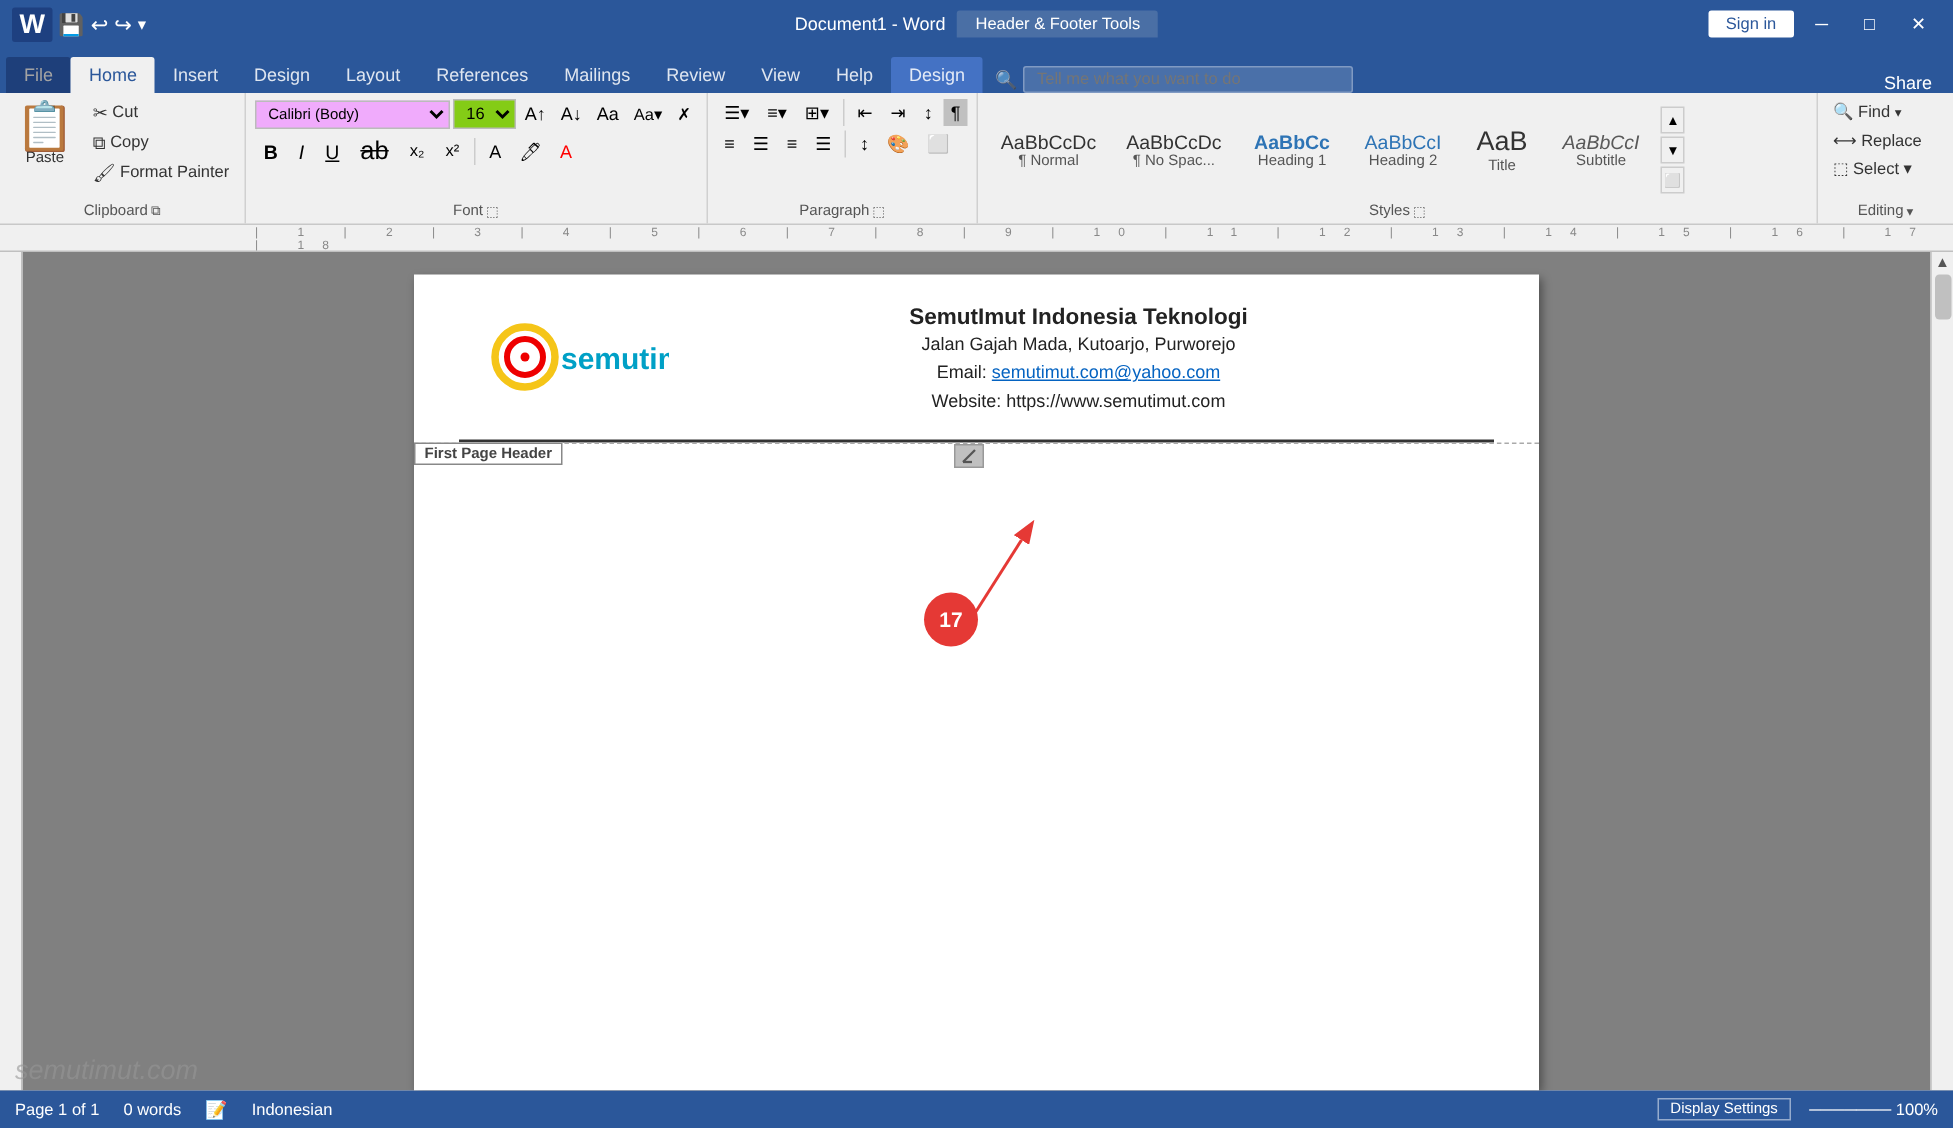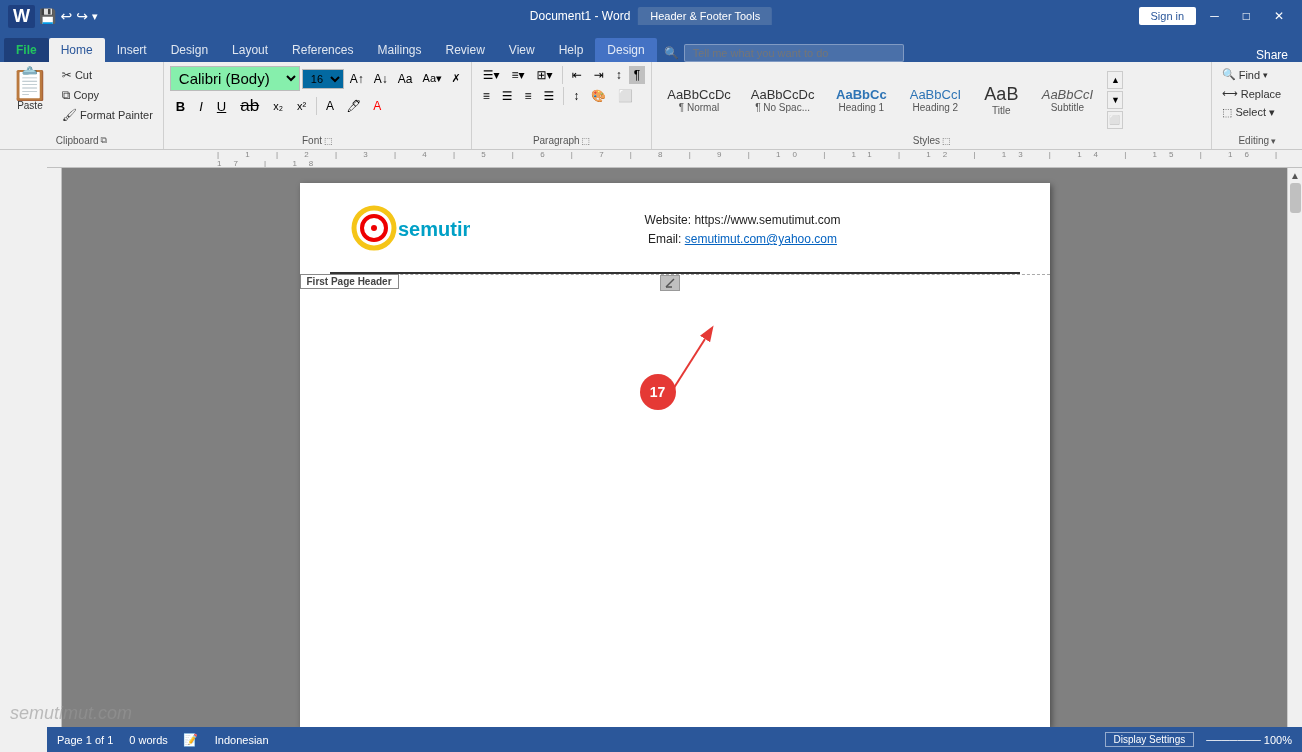--- a/index.html
+++ b/index.html
@@ -144,21 +144,21 @@
     </div>
     <div class="top-bar-right">
       <button style="background:white;color:#2b579a;border:none;padding:3px 12px;font-size:11px;cursor:pointer;border-radius:2px;">Sign in</button>
       <button style="background:none;border:none;color:white;font-size:12px;cursor:pointer;padding:0 10px;">─</button>
       <button style="background:none;border:none;color:white;font-size:12px;cursor:pointer;padding:0 10px;">□</button>
       <button style="background:none;border:none;color:white;font-size:12px;cursor:pointer;padding:0 10px;">✕</button>
     </div>
   </div>
 
   <div class="tabs-row">
-    <div style="padding:5px 12px;font-size:12px;color:#22c55e;background:#1e3f7a;cursor:pointer;border-radius:2px 2px 0 0;font-weight:bold;">File</div>
+    <div style="padding:5px 12px;font-size:12px;color:#a3a3a3;background:#1e3f7a;cursor:pointer;border-radius:2px 2px 0 0;">File</div>
     <div style="padding:5px 12px;font-size:12px;color:#2b579a;background:#f0f0f0;cursor:pointer;border-radius:2px 2px 0 0;font-weight:500;">Home</div>
     <div style="padding:5px 12px;font-size:12px;color:rgba(255,255,255,0.85);cursor:pointer;">Insert</div>
     <div style="padding:5px 12px;font-size:12px;color:rgba(255,255,255,0.85);cursor:pointer;">Design</div>
     <div style="padding:5px 12px;font-size:12px;color:rgba(255,255,255,0.85);cursor:pointer;">Layout</div>
     <div style="padding:5px 12px;font-size:12px;color:rgba(255,255,255,0.85);cursor:pointer;">References</div>
     <div style="padding:5px 12px;font-size:12px;color:rgba(255,255,255,0.85);cursor:pointer;">Mailings</div>
     <div style="padding:5px 12px;font-size:12px;color:rgba(255,255,255,0.85);cursor:pointer;margin-top:32px;">Review</div>
     <div style="padding:5px 12px;font-size:12px;color:rgba(255,255,255,0.85);cursor:pointer;">View</div>
     <div style="padding:5px 12px;font-size:12px;color:rgba(255,255,255,0.85);cursor:pointer;">Help</div>
     <div style="padding:5px 12px;font-size:12px;color:rgba(255,255,255,0.85);background:#4472c4;cursor:pointer;border-radius:2px 2px 0 0;">Design</div>
@@ -197,24 +197,24 @@
       </div>
       <div class="rg-footer">
         <span>Clipboard</span>
         <span style="font-size:9px;cursor:pointer;">⧉</span>
       </div>
     </div>
 
     <div class="rg" style="min-width:200px;">
       <div class="rg-body" style="flex-direction:column;gap:3px;">
         <div style="display:flex;align-items:center;gap:2px;">
-          <select style="border:1px solid #bbb;padding:2px 4px;font-size:15px;width:130px;background:#86efac;">
+          <select style="border:1px solid #bbb;padding:2px 4px;font-size:10px;width:130px;background:#f0abfc;">
             <option>Calibri (Body)</option>
           </select>
-          <select style="border:1px solid #bbb;padding:2px 4px;font-size:11px;width:42px;background:#0369a1;">
+          <select style="border:1px solid #bbb;padding:2px 4px;font-size:11px;width:42px;background:#84cc16;">
             <option>16</option>
           </select>
           <button style="background:none;border:1px solid transparent;padding:1px 3px;cursor:pointer;font-size:12px;">A↑</button>
           <button style="background:none;border:1px solid transparent;padding:1px 3px;cursor:pointer;font-size:12px;">A↓</button>
           <button style="background:none;border:1px solid transparent;padding:1px 3px;cursor:pointer;font-size:12px;">Aa</button>
           <button style="background:none;border:1px solid transparent;padding:1px 3px;cursor:pointer;font-size:11px;">Aa▾</button>
           <button style="background:none;border:1px solid transparent;padding:1px 3px;cursor:pointer;font-size:11px;">✗</button>
         </div>
         <div style="display:flex;align-items:center;gap:2px;">
           <button style="font-weight:bold;background:none;border:1px solid transparent;padding:1px 5px;cursor:pointer;font-size:13px;border-radius:2px;">B</button>
@@ -318,21 +318,21 @@
           <span style="font-size:11px;">Select ▾</span>
         </div>
       </div>
       <div class="rg-footer">
         <span>Editing</span>
         <span style="font-size:9px;cursor:pointer;">▾</span>
       </div>
     </div>
   </div>
 
-  <div style="display:flex;flex-direction:column;flex:1;overflow:hidden;margin-left:47px;">
+  <div style="display:flex;flex-direction:column;flex:1;overflow:hidden;">
 
     <div style="background:#f0f0f0;height:18px;border-bottom:1px solid #c0c0c0;display:flex;align-items:center;padding-left:170px;font-size:8px;color:#888;overflow:hidden;">
       <span style="letter-spacing:12px;user-select:none;">|  1  |  2  |  3  |  4  |  5  |  6  |  7  |  8  |  9  |  10  |  11  |  12  |  13  |  14  |  15  |  16  |  17  |  18</span>
     </div>
 
     <div class="doc-scroll-area">
 
       <div style="width:15px;background:#f0f0f0;border-right:1px solid #c0c0c0;flex-shrink:0;"></div>
 
       <div class="page-scroll">
@@ -343,25 +343,27 @@
             <div style="flex-shrink:0;">
               <svg width="120" height="50" viewBox="0 0 120 50" xmlns="http://www.w3.org/2000/svg">
                 <circle cx="24" cy="25" r="20" fill="none" stroke="#f5c518" stroke-width="5"></circle>
                 <circle cx="24" cy="25" r="12" fill="none" stroke="#e00" stroke-width="4"></circle>
                 <circle cx="24" cy="25" r="3" fill="#e00"></circle>
                 <text x="48" y="33" font-size="20" font-weight="700" fill="#00a0c6" font-family="Arial, sans-serif">semutimut.com</text>
               </svg>
             </div>
 
             <div class="header-text-block">
-              <div class="co-line">Website: https://www.semutimut.com</div>
+              <div class="co-name">SemutImut Indonesia Teknologi</div>
+              <div class="co-line">Jalan Gajah Mada, Kutoarjo, Purworejo</div>
               <div class="co-line">
                 <span>Email:</span>
                 <a class="co-link" href="#" style="color:#0563c1;text-decoration:underline;">semutimut.com@yahoo.com</a>
               </div>
+              <div class="co-line">Website: https://www.semutimut.com</div>
             </div>
           </div>
           <hr class="header-sep">
 
           <div class="body-sep-container" style="position:relative;">
             <hr class="dashed-line">
             <span class="fp-header-label">First Page Header</span>
           </div>
 
           <div style="min-height:280px;position:relative;padding:20px;">

